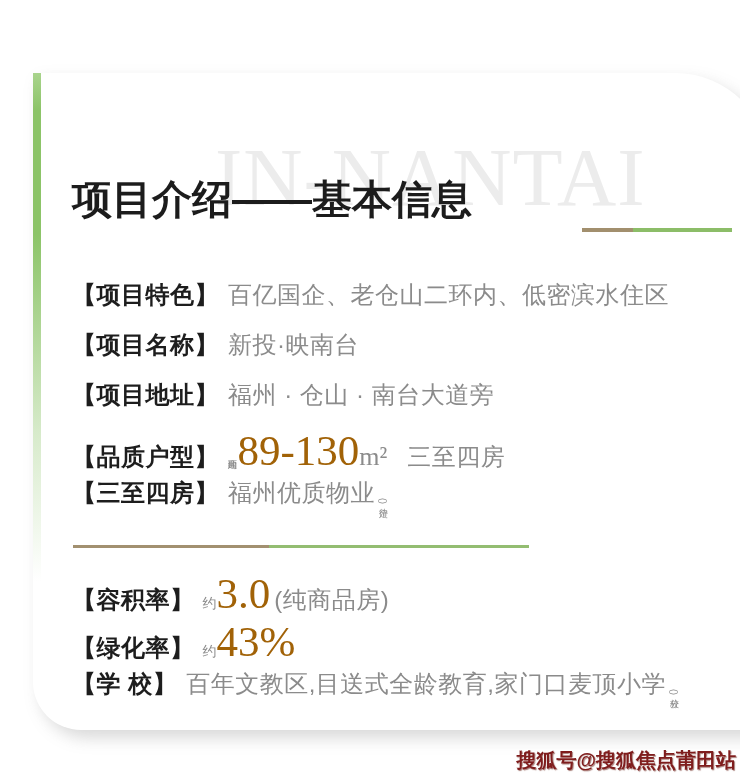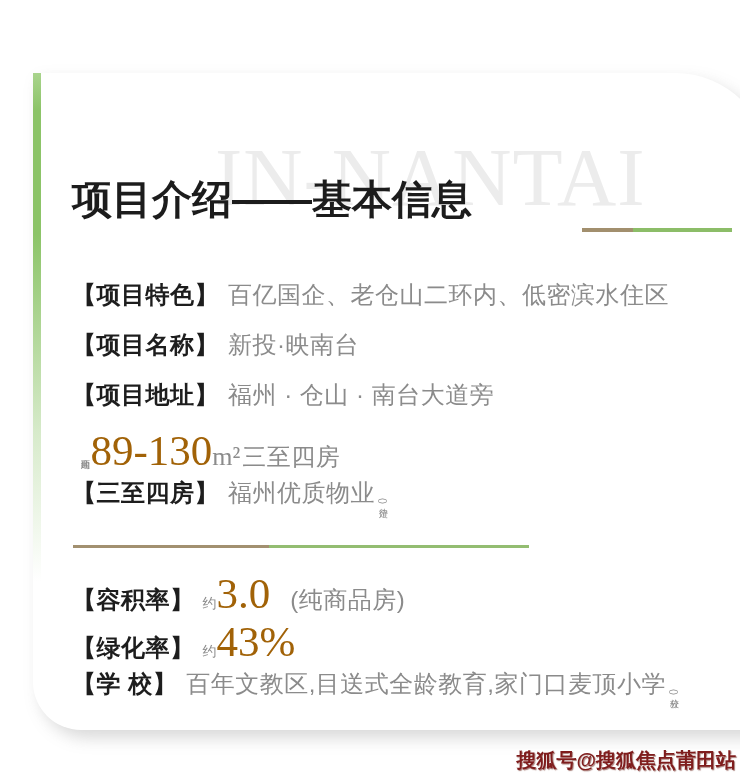--- a/index.html
+++ b/index.html
@@ -101,39 +101,40 @@
         <span class="label">【项目名称】</span>
         <span class="value">新投·映南台</span>
       </div>
 
       <div class="row">
         <span class="label">【项目地址】</span>
         <span class="value">福州 · 仓山 · 南台大道旁</span>
       </div>
 
       <div class="row tall">
+        <span class="label">【品质户型】</span>
         <span class="v-small prefix">建面约</span>
         <span class="num">89-130</span>
         <span class="unit">m²</span>
-        <span class="value" style="margin-left:2px;">三至四房</span>
+        <span class="value" style="margin-left:20px;">三至四房</span>
       </div>
 
       <div class="row tall">
         <span class="label">【三至四房】</span>
         <span class="value">福州优质物业</span>
         <span class="v-small">(待定)</span>
       </div>
 
       <div class="divider"></div>
 
       <div class="row tall">
         <span class="label">【容积率】</span>
         <span class="tiny">约</span>
         <span class="num">3.0</span>
-        <span class="value" style="margin-left:20px;">(纯商品房)</span>
+        <span class="value" style="margin-left:4px;">(纯商品房)</span>
       </div>
 
       <div class="row tall">
         <span class="label">【绿化率】</span>
         <span class="tiny">约</span>
         <span class="num">43%</span>
       </div>
 
       <div class="row tall">
         <span class="label">【学 校】</span>

